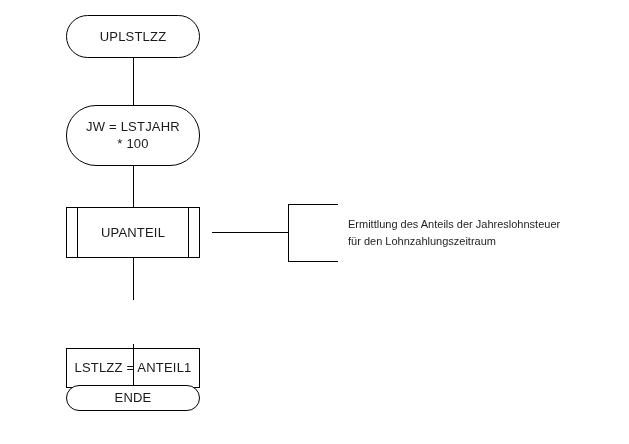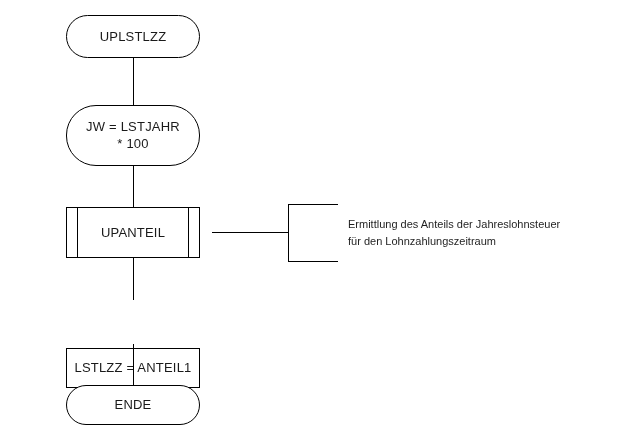--- a/index.html
+++ b/index.html
@@ -151,17 +151,17 @@
   </div>
 
   <div class="connector-v" style="left:133px; top:258px; height:42px;"></div>
 
   <div class="process" style="left:66px; top:300px; width:134px; height:40px;margin-top:48px;">
     <div class="node-label">LSTLZZ = ANTEIL1</div>
   </div>
 
   <div class="connector-v" style="left:133px; top:344px; height:41px;"></div>
 
-  <div class="terminator" style="left:66px; top:385px; width:134px; height:40px;">
+  <div class="terminator" style="left:66px; top:385px; width:134px; height:26px;">
     <div class="node-label">ENDE</div>
   </div>
 
 </div>
 
 </body></html>

